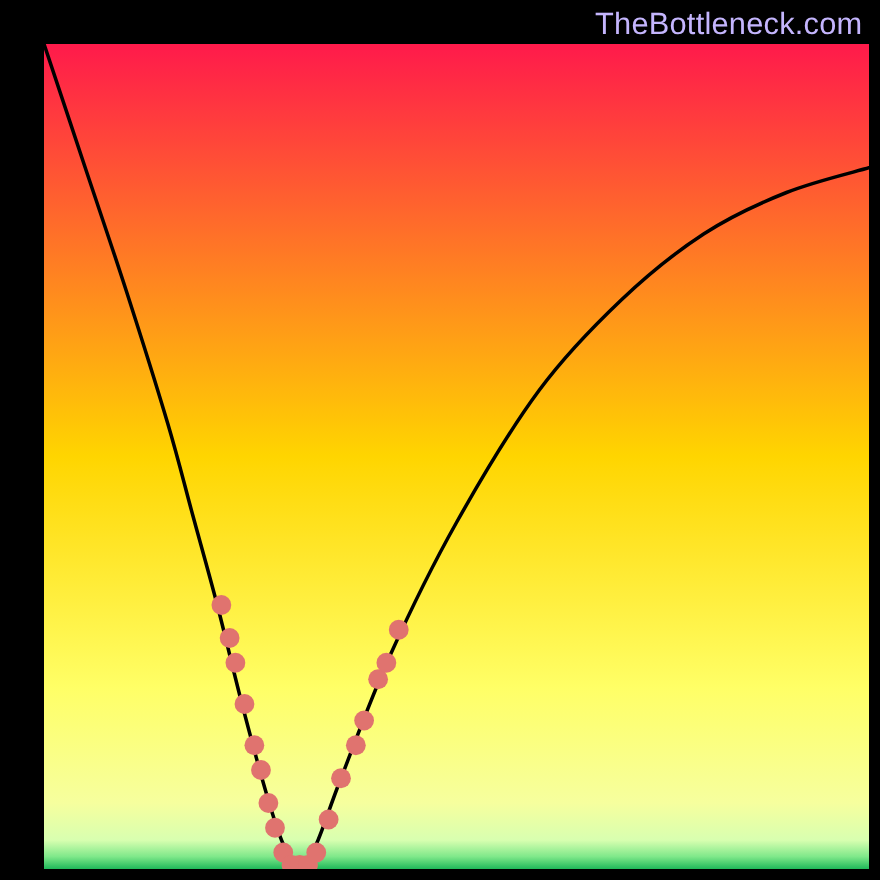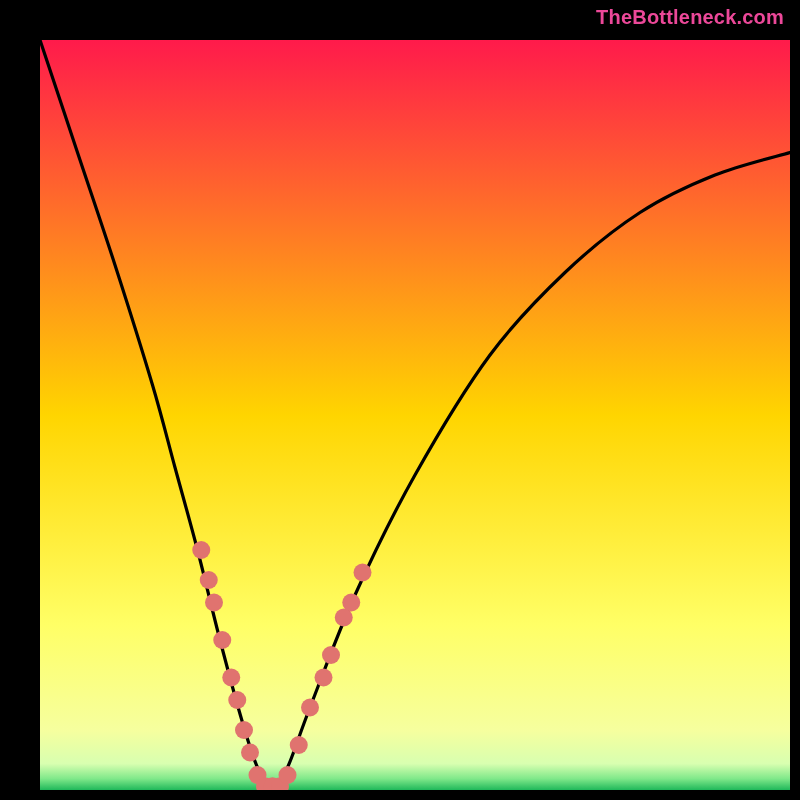--- a/index.html
+++ b/index.html
@@ -14,23 +14,23 @@
   .frame {
     position: relative;
     width: 800px;
     height: 800px;
     background: #000;
   }
   .watermark {
     position: absolute;
     top: 6px;
     right: 16px;
-    color: #ec4899;
-    font-size: 20px;
-    font-weight: 700;
+    color: #c4b5fd;
+    font-size: 28px;
+    font-weight: 400;
     z-index: 10;
     letter-spacing: 0.2px;
   }
   .plot {
     position: absolute;
     left: 40px;
     top: 40px;
     width: 750px;
     height: 750px;
   }

